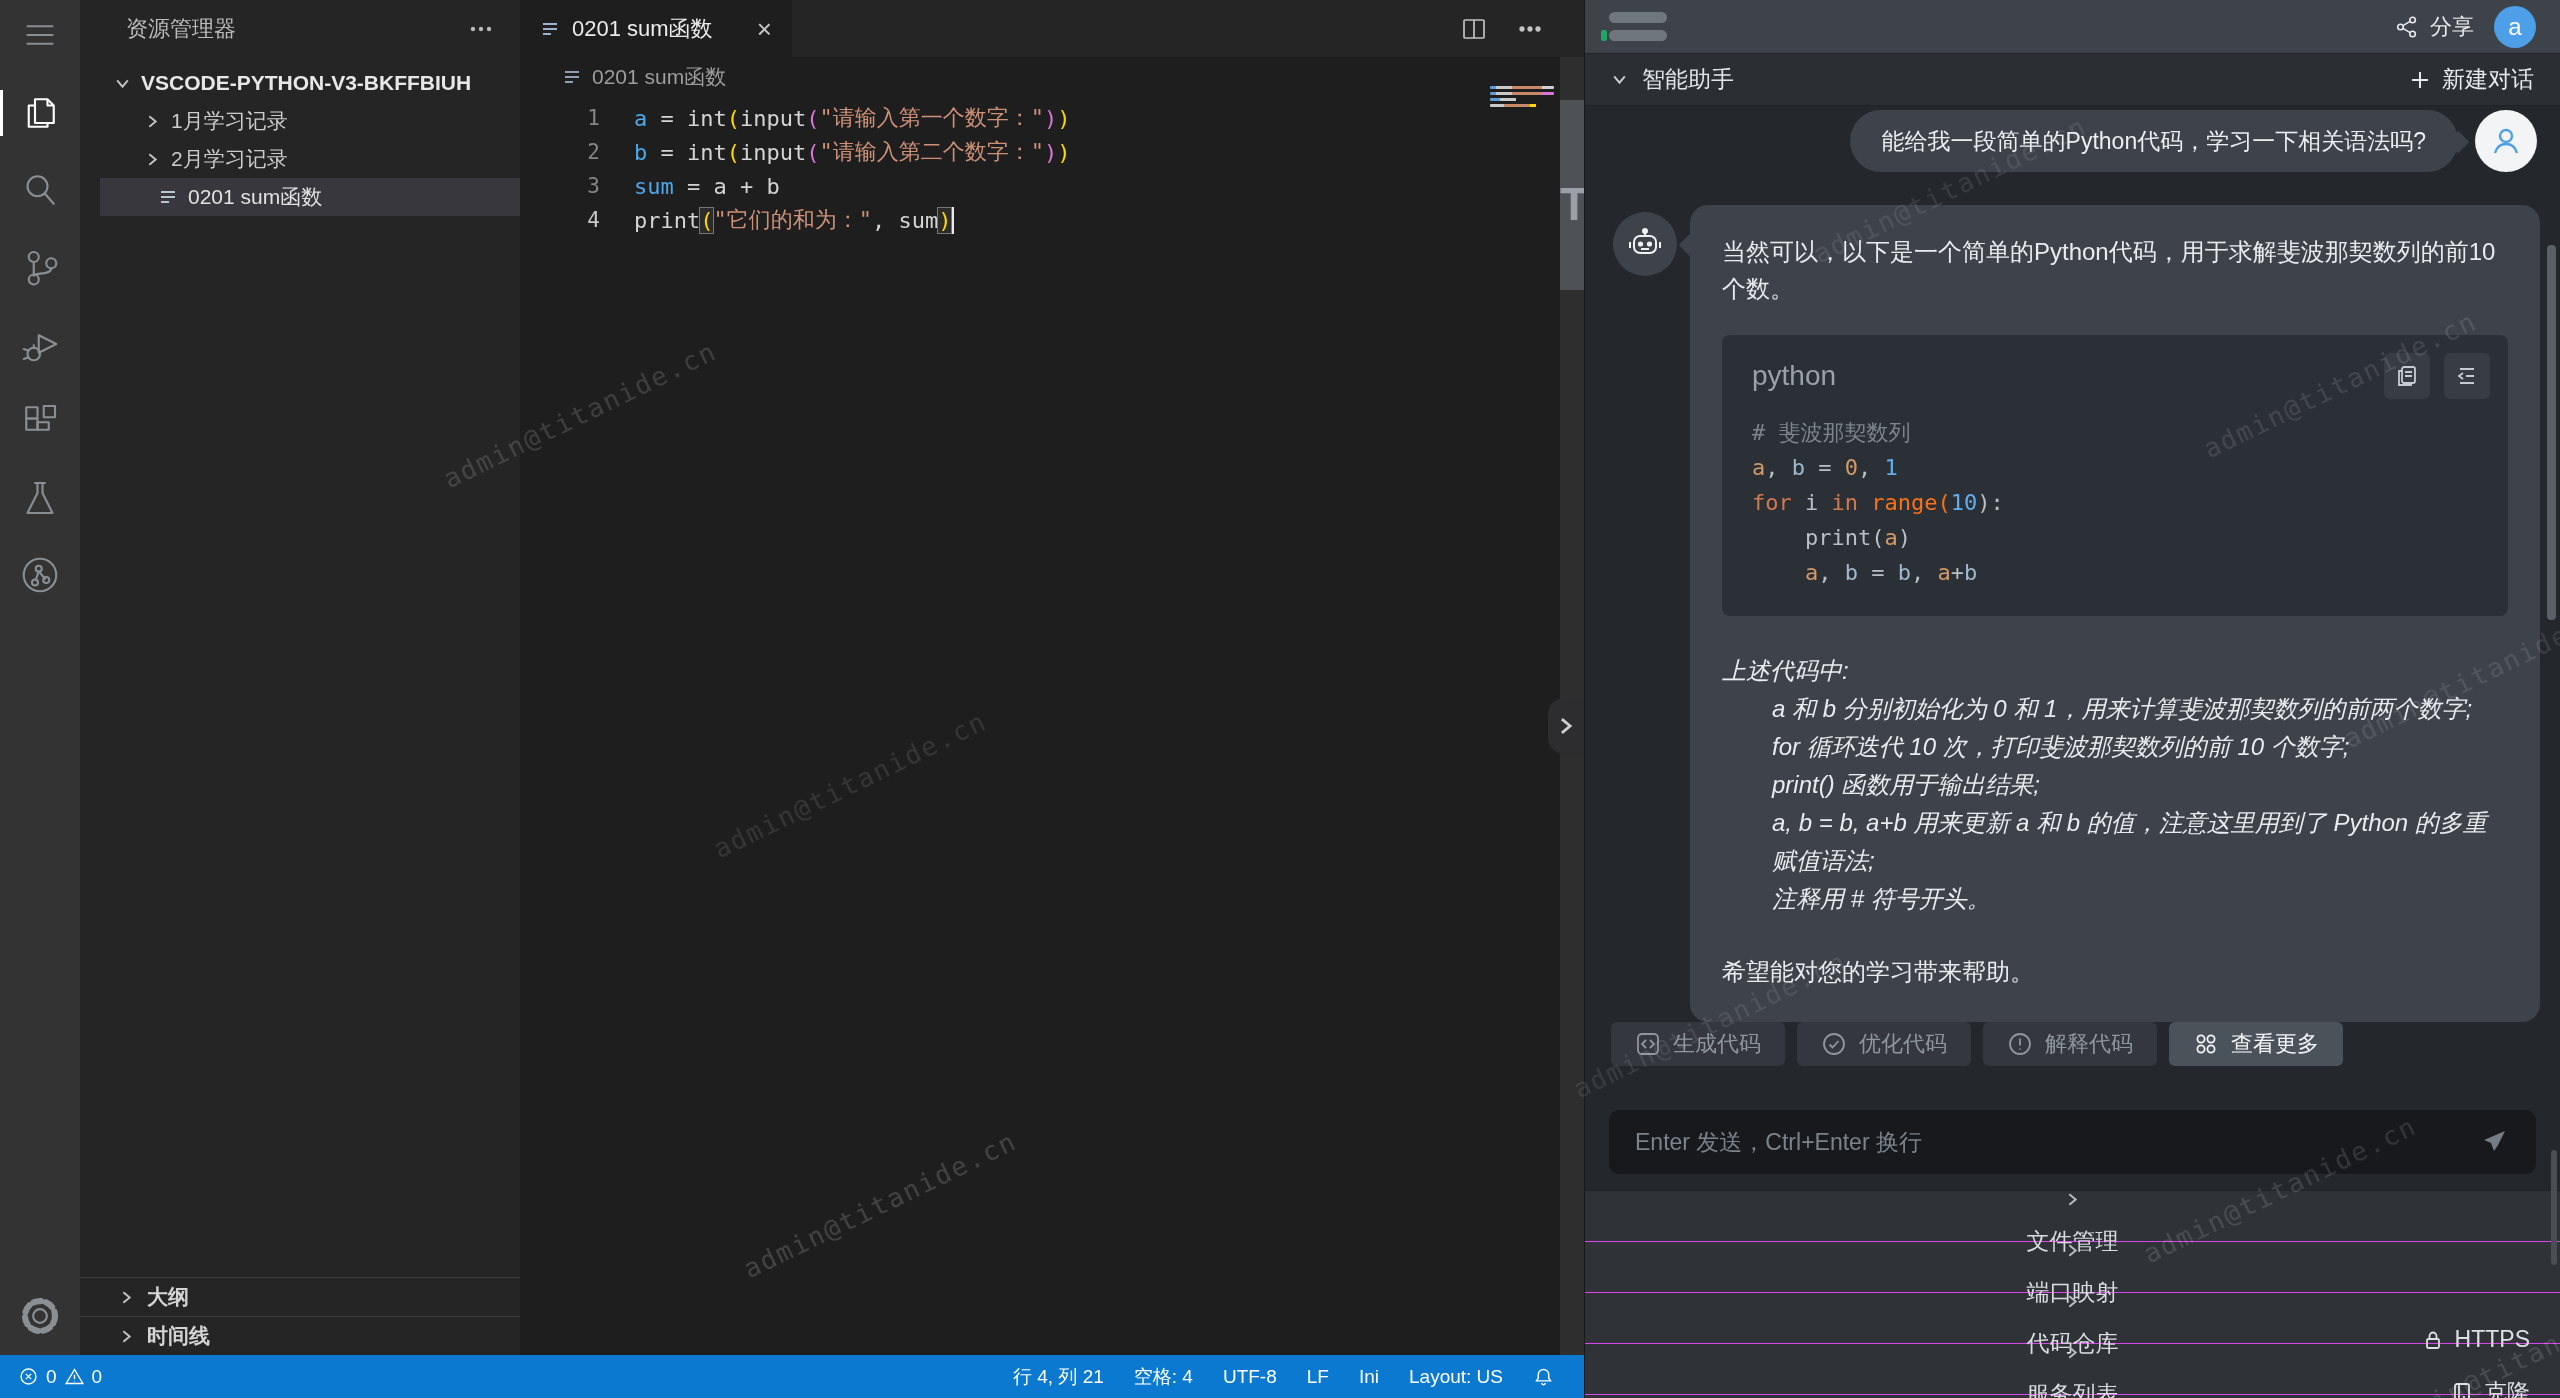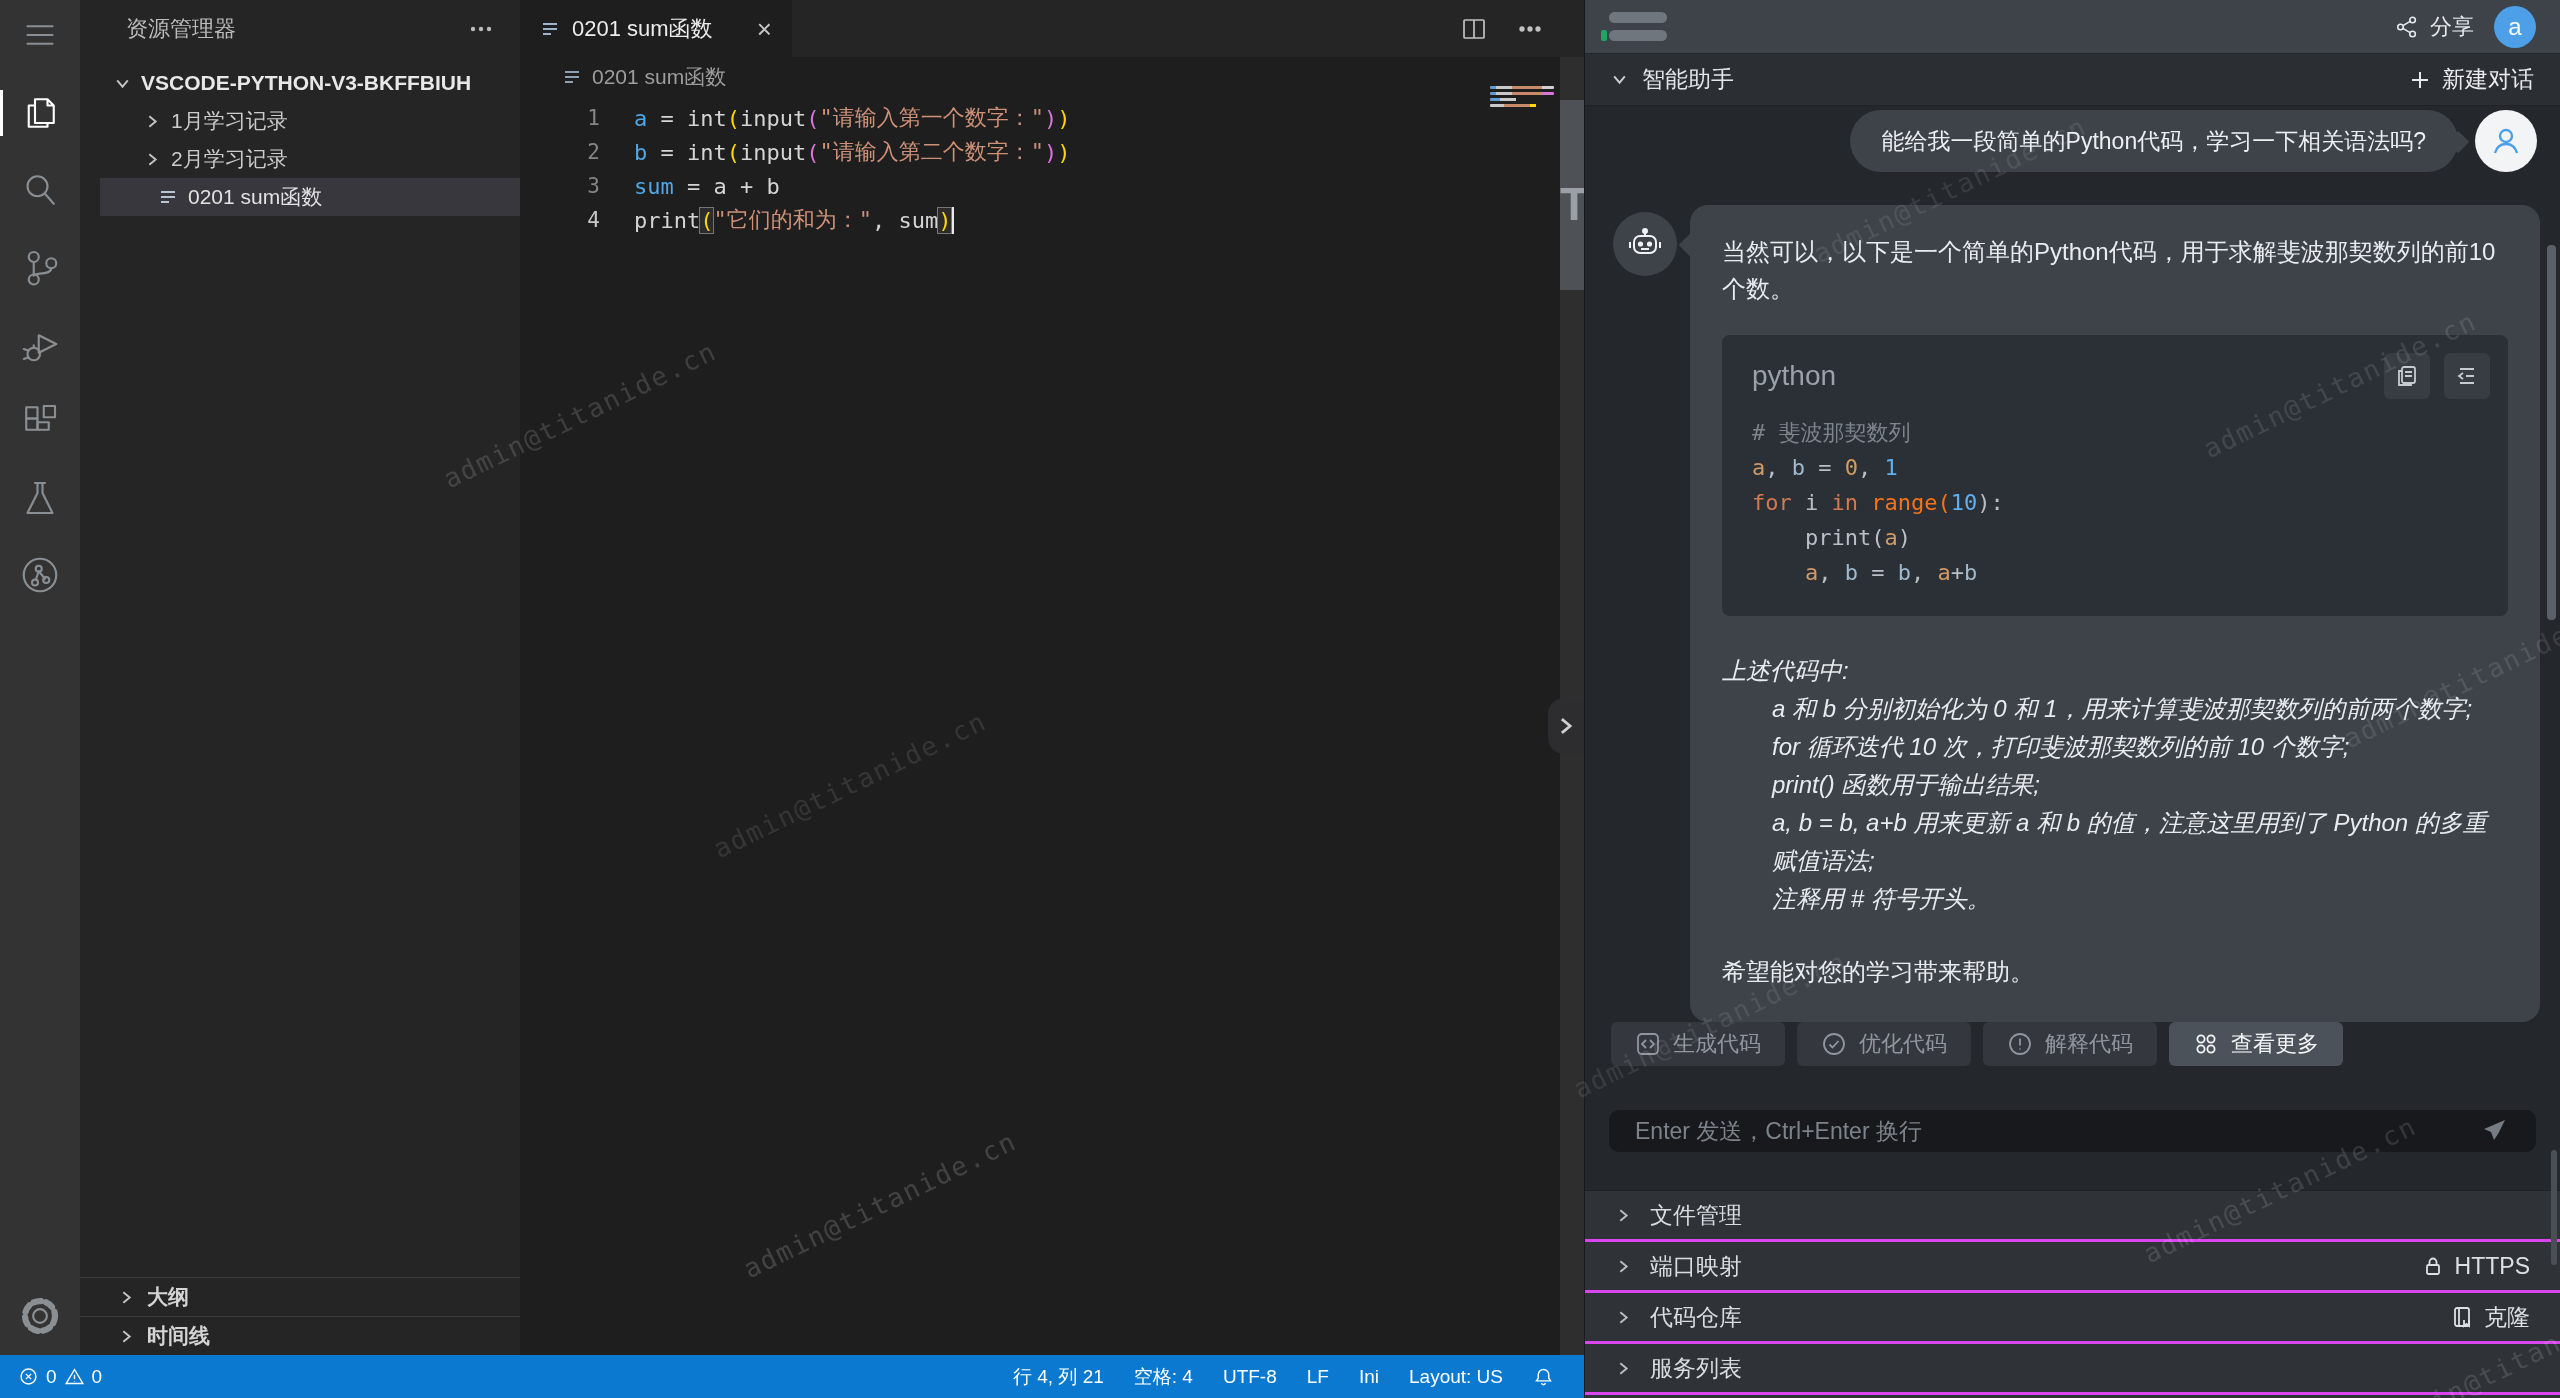--- a/index.html
+++ b/index.html
@@ -120,31 +120,31 @@
   .explain { margin-top:36px; line-height:38px;font-style:italic; }
   .explain-item { padding-left:50px; }
   .closing { margin-top:38px; }
 
   .qa-row { position:absolute; left:26px; top:1022px; display:flex; gap:12px; }
   .qa-btn { height:44px; display:flex; align-items:center; gap:12px; padding:0 24px; background:#34383e;
             border-radius:6px; color:#8f969e; font-size:22px; }
   .qa-btn svg { width:26px; height:26px; stroke:currentColor; fill:none; stroke-width:1.8; }
   .qa-btn.primary { background:#4c525a; color:#f2f4f6; }
 
-  .input-bar { position:absolute; left:24px; right:24px; top:1110px; height:42px; background:#17191d;
+  .input-bar { position:absolute; left:24px; right:24px; top:1110px; height:64px; background:#17191d;
                border-radius:10px; display:flex; align-items:center; padding:0 26px; }
   .input-bar input { flex:1; background:transparent; border:0; outline:0; color:#dfe3e7; font-size:23px;
                      font-family:"Liberation Sans", sans-serif; }
   .input-bar input::placeholder { color:#7d838b; }
   .input-bar svg { width:30px; height:30px; fill:#767c84; stroke:none; }
 
   .sections { position:absolute; left:0; right:0; top:1190px; bottom:0; background:#2f3338;
               border-top:1px solid #1f2227; }
   .section-row { height:51px; display:flex; align-items:center; gap:18px; padding:0 30px;
-                 border-bottom:3px solid #d946ef; font-size:23px; color:#d9dde1; }
+                 border-bottom:1px solid #d946ef; font-size:23px; color:#d9dde1;flex-direction:column; }
   .section-row .chev svg { stroke:#b9bec4; }
   .section-action { margin-left:auto; display:flex; align-items:center; gap:10px; font-size:23px; color:#dde1e5; }
   .section-action svg { width:24px; height:24px; stroke:#dde1e5; fill:none; stroke-width:1.8; }
 
   .chat-thumb { position:absolute; right:4px; top:245px; width:9px; height:375px; background:#596067; border-radius:4px; }
   .panel-thumb2 { position:absolute; right:3px; top:1150px; width:6px; height:115px; background:#4a4f55; border-radius:3px; }
 
   
   .wm { position:absolute; font-family:"DejaVu Sans Mono", monospace; color:#fff; opacity:.12;
         transform:rotate(-26deg); font-size:26px; letter-spacing:2px; white-space:nowrap; pointer-events:none; z-index:9; }

